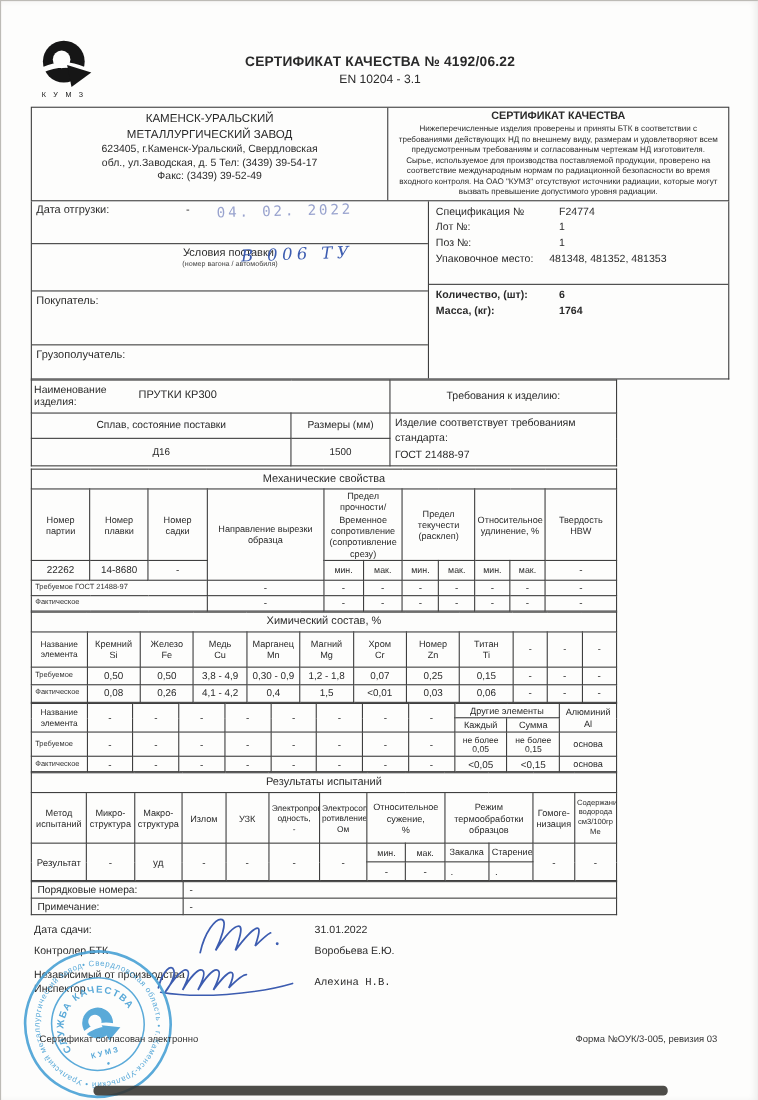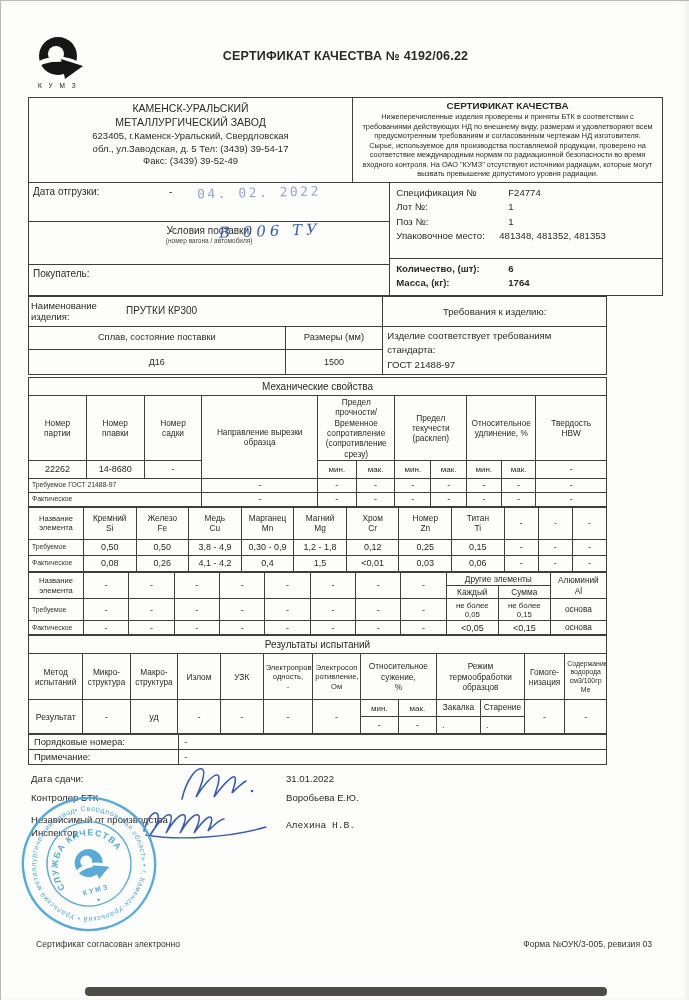--- a/index.html
+++ b/index.html
@@ -43,21 +43,21 @@
     position:absolute; left:190px; top:0px; font-family:"DejaVu Serif", serif;
     font-style:italic; font-size:15px; color:#3c5cb0; letter-spacing:4px; transform:rotate(-2deg);
   }
   .ship-right { width:43%; display:flex; flex-direction:column; }
   .spec-box { height:70px; border-bottom:1px solid #3f3f3f; padding:3px 6px 2px; }
   .qty-box { flex:1; padding:3px 6px;font-weight:bold; }
   .kv { display:flex; font-size:9.6px; line-height:1.5; }
   .kv .k { width:112px; flex:none; }
   .kv .v { flex:1; }
 
-  table.t { border-collapse:collapse; width:579px; table-layout:fixed; }
+  table.t { border-collapse:collapse; width:533px; table-layout:fixed; }
   .t td { border:1px solid #3f3f3f; text-align:center; vertical-align:middle;
           padding:1px 2px; font-size:9px; line-height:1.2; overflow:hidden; }
   .t .title-cell { font-size:10px; height:15px; padding:1px; }
   .t .hc { font-size:8.3px; line-height:1.25; }
   .t .lbl { font-size:6.8px; text-align:left; padding-left:3px; color:#333; }
   .t .left { text-align:left; padding-left:5px; }
   .t .vtop { vertical-align:top; text-align:left; }
   .nameval { display:flex; align-items:center; }
   .nameval .nl { font-size:9.5px; width:95px; flex:none; text-align:left; }
   .nameval .nv { font-size:10px; }
@@ -90,20 +90,21 @@
         <svg width="62" height="56" viewBox="0 0 62 56">
           <circle cx="28" cy="21" r="19" fill="#161616"></circle>
           <circle cx="26" cy="19" r="8" fill="#fdfdfc"></circle>
           <path d="M9 26 Q 28 17 47 26 L47 31 Q28 22 9 31 Z" fill="#fdfdfc"></path>
           <path d="M31 24 L53 31 L35 44 Z" fill="#161616"></path>
           <text x="28" y="53" text-anchor="middle" font-size="6.5" letter-spacing="2.5" fill="#161616" font-family="Liberation Sans, sans-serif">К У М З</text>
         </svg>
       </div>
       <div class="title-wrap">
         <div class="doc-title">СЕРТИФИКАТ КАЧЕСТВА № 4192/06.22</div>
+        <div class="doc-subtitle">EN 10204 - 3.1</div>
       </div>
     </div>
 
     <div class="box2">
       <div class="org-cell">
         <div class="org-name pre">КАМЕНСК-УРАЛЬСКИЙ
 МЕТАЛЛУРГИЧЕСКИЙ ЗАВОД</div>
         <div class="org-addr pre">623405, г.Каменск-Уральский, Свердловская
 обл., ул.Заводская, д. 5 Тел: (3439) 39-54-17
 Факс: (3439) 39-52-49</div>
@@ -122,20 +123,23 @@
           <span class="date-stamp">04. 02. 2022</span>
         </div>
         <div class="ship-row row-terms">
           <span>Условия поставки:</span>
           <div class="mini-note">(номер вагона / автомобиля)</div>
           <span class="dash-val">-</span>
           <span class="handwriting">В 006 ТУ</span>
         </div>
         <div class="ship-row row-buyer">
           <span>Покупатель:</span>
+        </div>
+        <div class="ship-row">
+          <span>Грузополучатель:</span>
         </div>
       </div>
       <div class="ship-right">
         <div class="spec-box">
           <div class="kv">
             <span class="k">Спецификация №</span>
             <span class="v">F24774</span>
           </div>
           <div class="kv">
             <span class="k">Лот №:</span>
@@ -277,20 +281,23 @@
           <col style="width:9.1%">
         <col style="width:9.1%">
           <col style="width:9.1%">
           <col style="width:9.1%">
           <col style="width:9.1%">
         <col style="width:5.9%">
           <col style="width:5.9%">
           <col style="width:5.9%">
       </colgroup>
       <tbody>
+          <tr>
+            <td colspan="12" class="title-cell">Химический состав, %</td>
+          </tr>
       <tr style="height:32px">
         <td class="hc pre" style="font-size:7.6px">Название
 элемента</td>
         <td class="hc pre">Кремний
 Si</td>
         <td class="hc pre">Железо
 Fe</td>
         <td class="hc pre">Медь
 Cu</td>
         <td class="hc pre">Марганец
@@ -307,21 +314,21 @@
         <td class="hc">-</td>
         <td class="hc">-</td>
       </tr>
       <tr style="height:16px">
         <td class="lbl">Требуемое</td>
         <td>0,50</td>
         <td>0,50</td>
         <td>3,8 - 4,9</td>
         <td>0,30 - 0,9</td>
         <td>1,2 - 1,8</td>
-        <td>0,12</td>
+        <td>0,07</td>
         <td>0,25</td>
         <td>0,15</td>
         <td>-</td>
         <td>-</td>
         <td>-</td>
       </tr>
       <tr style="height:16px">
         <td class="lbl">Фактическое</td>
         <td>0,08</td>
         <td>0,26</td>

